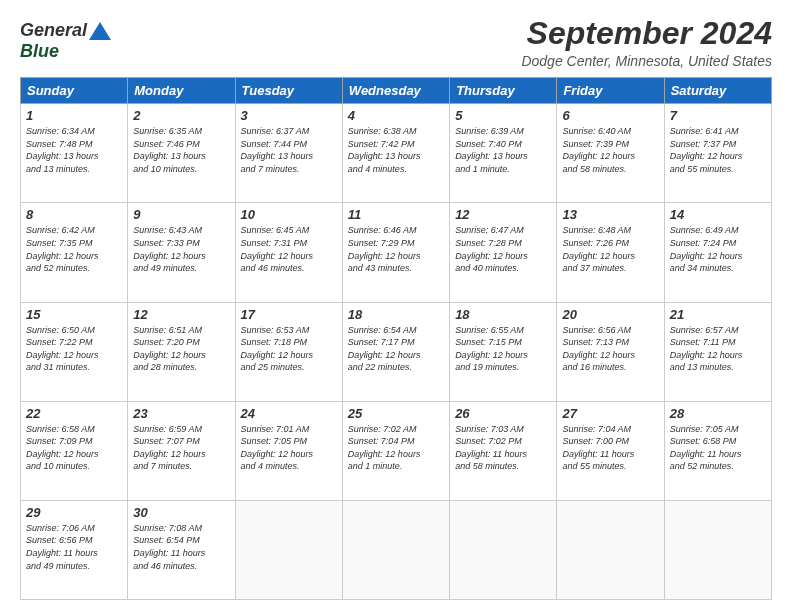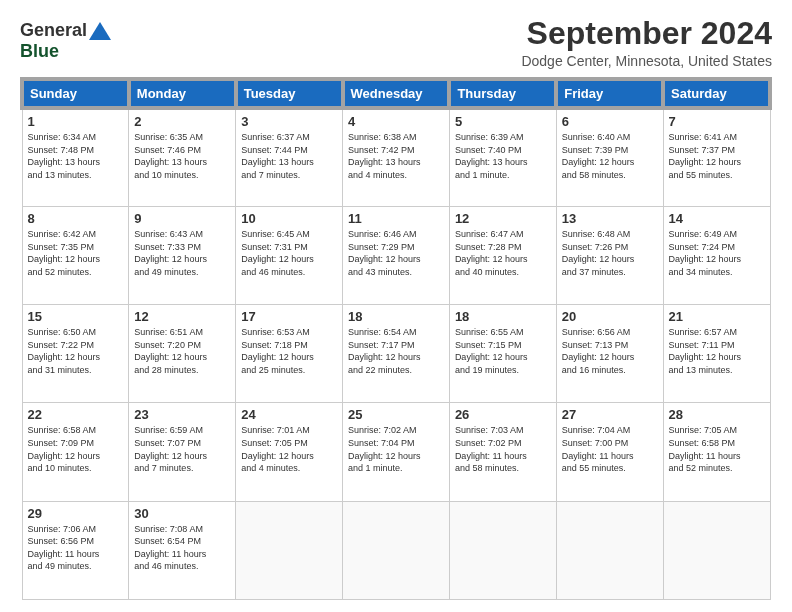--- a/index.html
+++ b/index.html
@@ -9,20 +9,21 @@
       width: 792px;
       height: 612px;
       overflow: hidden;
     }
     .page {
       width: 792px;
       height: 612px;
       padding: 16px 20px 12px 20px;
       display: flex;
       flex-direction: column;
+      font-style: italic;
     }
     .header {
       display: flex;
       align-items: flex-start;
       justify-content: space-between;
       margin-bottom: 8px;
     }
     .logo {
       display: flex;
       flex-direction: column;
@@ -64,21 +65,21 @@
       width: 100%;
       table-layout: fixed;
     }
     .calendar th {
       background-color: #1a6bbf;
       color: #fff;
       text-align: left;
       padding: 5px 6px;
       font-size: 13px;
       font-weight: bold;
-      border: 4px solid #a3a3a3;
+      border: 1px solid #a3a3a3;
     }
     .calendar td {
       vertical-align: top;
       padding: 4px 5px;
       border: 1px solid #ccc;
       font-size: 9.5px;
       color: #333;
       height: 82px;
     }
     .calendar td.empty {

